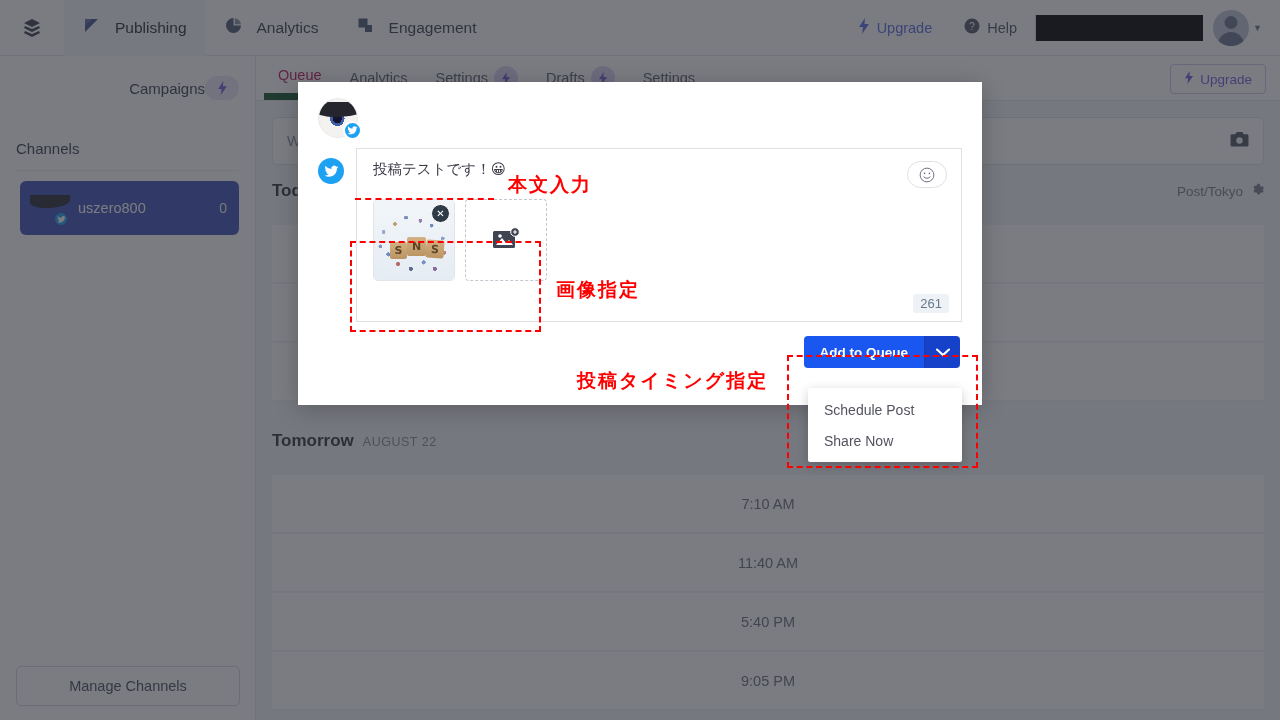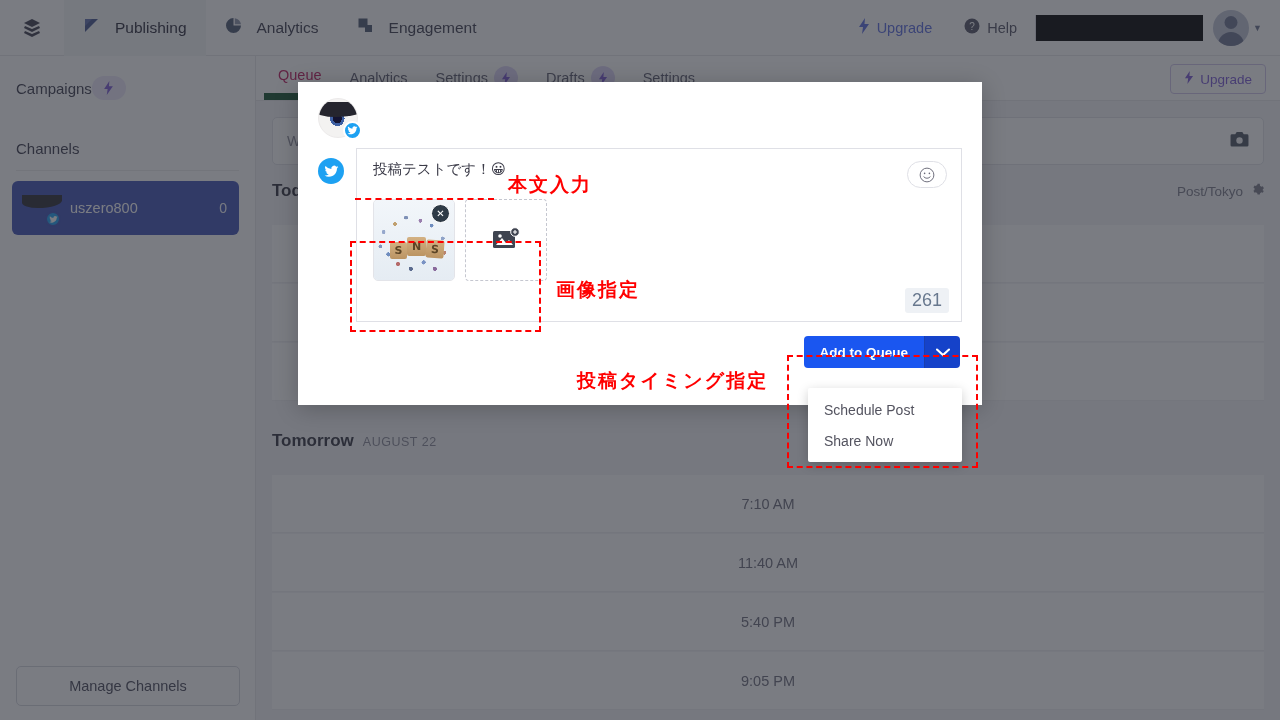--- a/index.html
+++ b/index.html
@@ -53,34 +53,34 @@
     transform: translateX(-50%);
   }
   .caret-sm { font-size: 9px; color: #6c7490; }
 
   
   .sidebar {
     position: absolute; left: 0; top: 56px; width: 256px; height: 664px;
     background: #ffffff; border-right: 1px solid #e6e6eb;
   }
   .side-row {
-    display: flex; align-items: center; justify-content: flex-start;
+    display: flex; align-items: center; justify-content: flex-end;
     padding: 0 16px; height: 48px; font-size: 15px; color: #3d3d4e;
   }
   .side-row.campaigns { margin-top: 8px; }
   .bolt-badge {
     width: 34px; height: 24px; border-radius: 12px; background: #ece7fa;
     display: flex; align-items: center; justify-content: center;
     color: #7b5bd6; font-size: 13px;
   }
   .side-head { padding: 0 16px; height: 44px; display: flex; align-items: center;
     font-size: 15px; color: #3d3d4e; margin-top: 14px; }
   .side-sep { height: 1px; background: #ececed; margin: 0 16px; }
   .channel-item {
-    margin: 10px 16px 0 12px; height: 54px; border-radius: 6px;
+    margin: 10px 16px 0 20px; height: 54px; border-radius: 6px;
     background: #3f51b5; display: flex; align-items: center;
     padding: 0 12px; gap: 12px; color: #ffffff;
   }
   .ch-av { position: relative; width: 34px; height: 34px; flex: 0 0 34px; }
   .ch-av-img {
     width: 34px; height: 34px; border-radius: 50%;
     background: radial-gradient(circle at 52% 48%, #1b1b35 0 17%, #3e5f9e 17% 27%, #f0efee 27% 100%);
     overflow: hidden; position: relative;
   }
   .ch-av-img::before {
@@ -171,21 +171,21 @@
     height: 174px; padding: 10px 16px;
   }
   .ed-text { font-size: 14.5px; color: #3b3b48; line-height: 1.5; }
   .emoji-btn {
     position: absolute; right: 14px; top: 12px; width: 40px; height: 27px;
     border: 1px solid #dfe0e6; border-radius: 14px;
     display: flex; align-items: center; justify-content: center; color: #6a6a78;
   }
   .counter {
     position: absolute; right: 12px; bottom: 8px; background: #eef1f5;
-    color: #68788e; font-size: 18px; padding: 2px 7px; border-radius: 3px;
+    color: #68788e; font-size: 13px; padding: 2px 7px; border-radius: 3px;
   }
   .thumbs { display: flex; gap: 10px; margin-top: 18px; }
   .thumb {
     position: relative; width: 82px; height: 82px; border: 1px solid #e3e4e9;
     border-radius: 5px; overflow: hidden; background: #f7f8fa;
   }
   .thumb-photo {
     position: absolute; inset: 0;
     background:
       radial-gradient(circle at 18% 68%, #6f8dbf 0 2.0px, transparent 2.2px),

